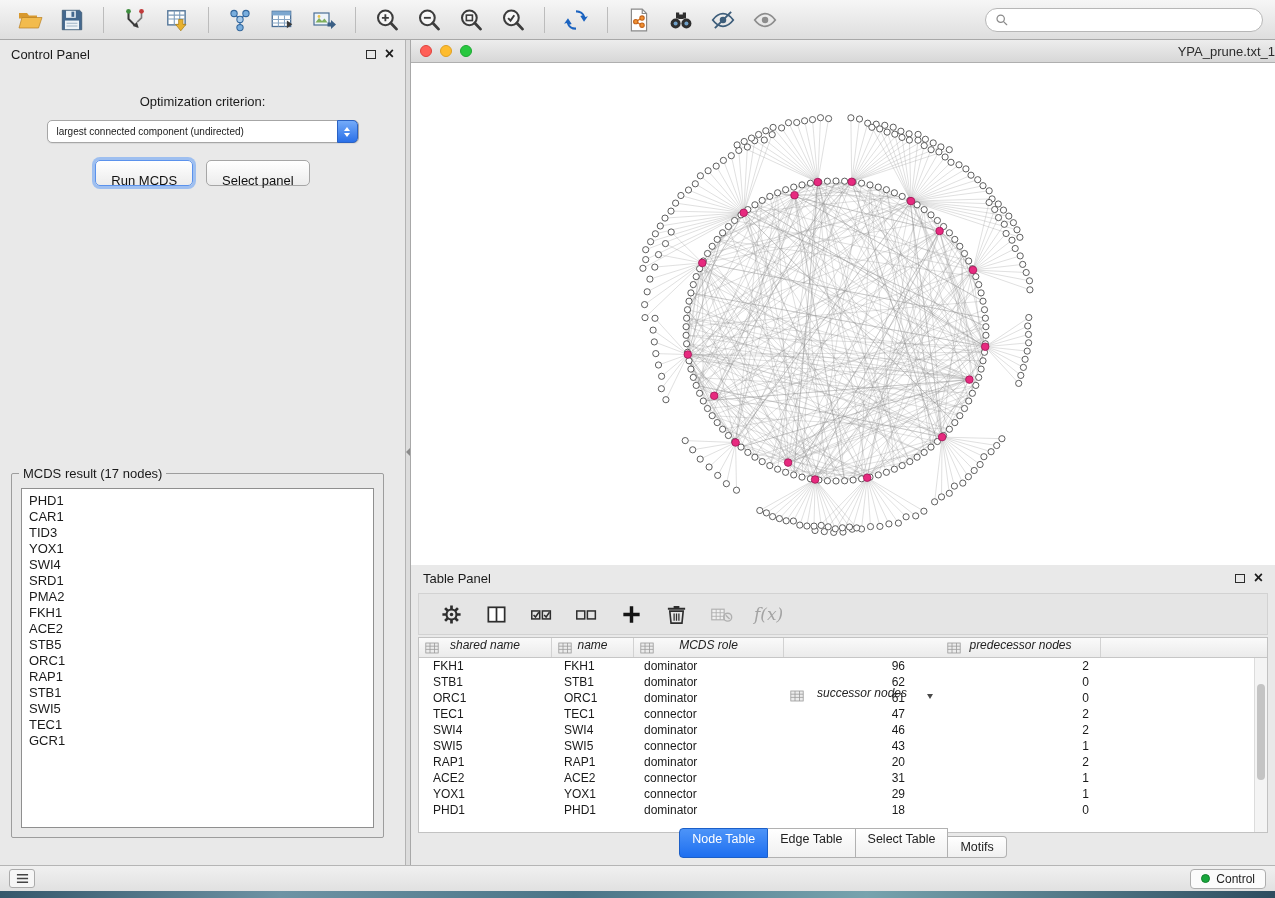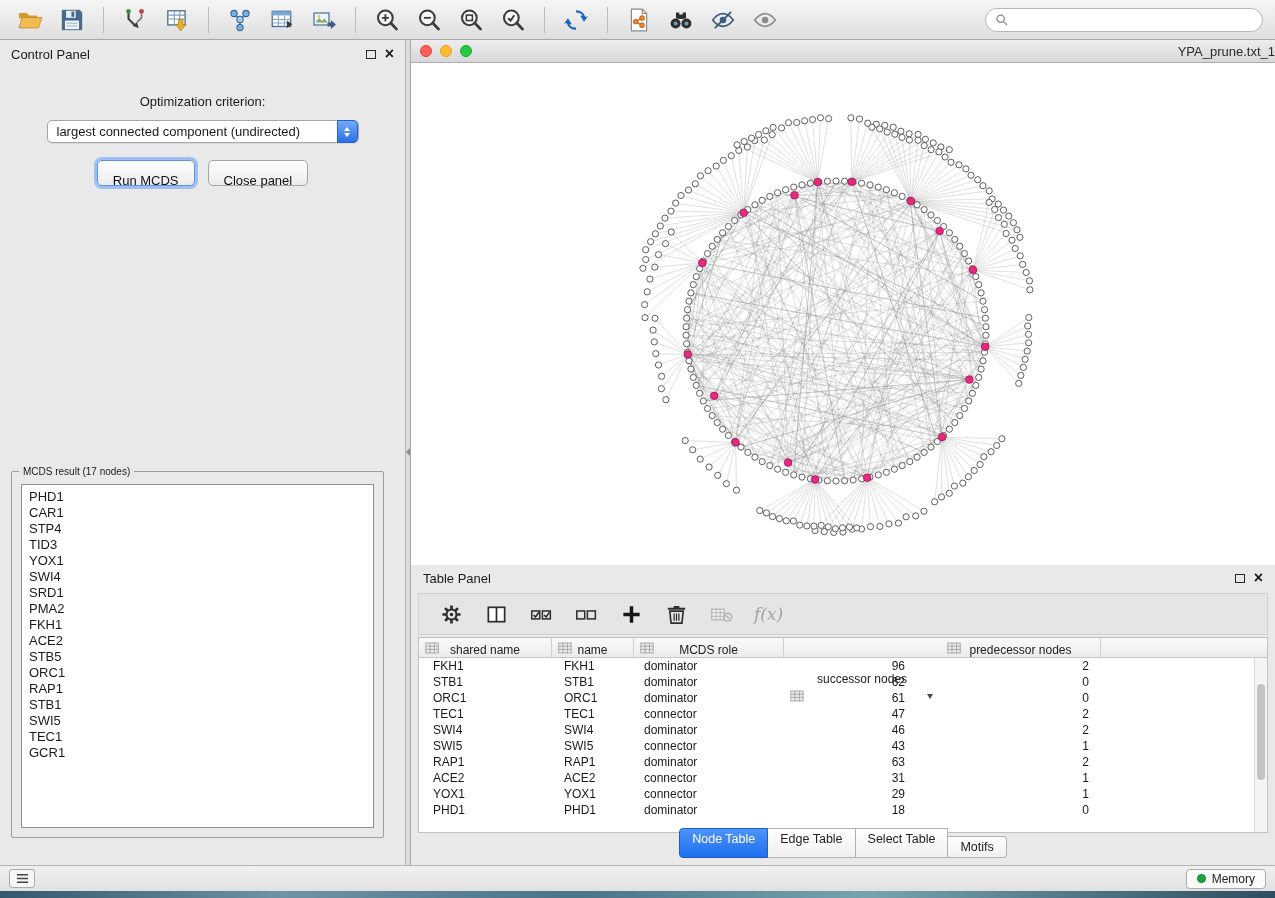--- a/index.html
+++ b/index.html
@@ -26,32 +26,32 @@
   .panel-controls{margin-left:auto;display:flex;gap:9px;align-items:center;}
   .float-icon{width:10px;height:9px;border:1.3px solid #2c2c2c;display:inline-block;background:transparent;}
   .close-icon{font-size:16px;font-weight:bold;color:#1c1c1c;line-height:10px;}
   .ctabs{display:flex;justify-content:center;margin-top:4px;}
   .ctab{font-size:13px;padding:4px 13px;background:linear-gradient(#ffffff,#f0f0f0);border:1px solid #b1b1b1;border-left:none;color:#222;cursor:default;}
   .ctab:first-child{border-left:1px solid #b1b1b1;border-radius:5px 0 0 5px;}
   .ctab:last-child{border-radius:0 5px 5px 0;}
   .ctab.active{background:linear-gradient(#4d94f8,#1e6ff0);color:#fff;border-color:#1c5fc8;}
   .opt-label{text-align:center;margin-top:26px;font-size:13px;}
   .dropdown{position:relative;margin:11px auto 17px;width:312px;height:23px;background:#fff;border:1px solid #a6a6a6;border-radius:5px;
-    display:flex;align-items:center;padding:0 28px 0 9px;font-size:13px;box-shadow:0 1px 1px rgba(0,0,0,.07);}
+    display:flex;align-items:center;padding:0 28px 0 9px;font-size:10px;box-shadow:0 1px 1px rgba(0,0,0,.07);}
   .dd-text{white-space:nowrap;overflow:hidden;}
   .dd-stepper{position:absolute;right:0;top:-1px;bottom:-1px;width:21px;background:linear-gradient(#74abf9,#2a70e8);
     border:1px solid #2a62c4;border-radius:0 5px 5px 0;display:flex;flex-direction:column;align-items:center;justify-content:center;gap:2px;}
   .dd-up{width:0;height:0;border-left:3.5px solid transparent;border-right:3.5px solid transparent;border-bottom:4.5px solid #fff;}
   .dd-down{width:0;height:0;border-left:3.5px solid transparent;border-right:3.5px solid transparent;border-top:4.5px solid #fff;}
   .btn-row{display:flex;justify-content:center;gap:13px;margin-top:13px;}
   .btn{height:23px;padding:12px 15px;font-size:13px;font-family:"Liberation Sans",sans-serif;
     background:linear-gradient(#ffffff,#ececec);border:1px solid #a6a6a6;border-radius:5px;color:#111;cursor:default;}
   .btn.focused{box-shadow:0 0 0 3px rgba(97,156,245,.55);border-color:#5b92ec;}
   .result-fieldset{position:absolute;left:11px;right:21px;top:426px;bottom:27px;border:1px solid #9d9d9d;border-radius:2px;}
-  .result-fieldset legend{font-size:10px;margin-left:7px;padding:0 4px;}
+  .result-fieldset legend{font-size:13px;margin-left:7px;padding:0 4px;}
   .result-list{position:absolute;left:9px;right:9px;top:7px;bottom:9px;background:#fff;border:1px solid #8f8f8f;overflow:hidden;padding:4px 0 0 7px;}
   .result-item{font-size:13px;line-height:16px;}
 
   
   .splitter{position:absolute;left:406px;top:40px;width:5px;height:825px;background:#dcdcdc;border-right:1px solid #a8a8a8;}
   .splitter-handle{position:absolute;left:0;top:408px;width:0;height:0;border-top:4px solid transparent;border-bottom:4px solid transparent;border-right:4px solid #8a8a8a;}
 
   
   .network-window{position:absolute;left:411px;top:40px;width:864px;height:525px;background:#fff;}
   .net-titlebar{height:23px;background:linear-gradient(#ededed,#d7d7d7);border-bottom:1px solid #afafaf;position:relative;display:flex;align-items:center;}
@@ -67,21 +67,21 @@
   .table-panel{position:absolute;left:411px;top:565px;width:864px;height:300px;background:#e9e9e9;}
   .tp-header{height:26px;display:flex;align-items:center;padding:0 12px;font-size:13px;}
   .tp-toolbar{position:absolute;left:7px;right:7px;top:28px;height:42px;background:#e5e5e5;border:1px solid #d2d2d2;
     display:flex;align-items:center;gap:17px;padding:0 0 0 18px;}
   .ttb-btn{border:none;background:transparent;width:28px;height:28px;display:flex;align-items:center;justify-content:center;cursor:default;}
   .ttb-btn .icon{width:23px;height:23px;display:block;}
   .ttb-btn svg{width:100%;height:100%;display:block;}
   .fx-label{font-family:"DejaVu Serif",serif;font-style:italic;font-size:17px;color:#a3a3a3;margin-left:2px;}
   .table-wrap{position:absolute;left:7px;right:7px;top:72px;height:196px;background:#fff;border:1px solid #c2c2c2;overflow:hidden;}
   .thead{display:flex;height:20px;background:linear-gradient(#fafafa,#ebebeb);border-bottom:1px solid #c6c6c6;}
-  .th{position:relative;border-right:1px solid #d2d2d2;display:flex;align-items:flex-end;justify-content:center;font-size:12px;color:#222;flex:0 0 auto;}
+  .th{position:relative;border-right:1px solid #d2d2d2;display:flex;align-items:flex-start;justify-content:center;font-size:12px;color:#222;flex:0 0 auto;font-style:italic;}
   .th-icon{position:absolute;left:6px;top:4px;width:14px;height:12px;}
   .th-icon svg{width:14px;height:12px;display:block;}
   .sort-arrow{position:absolute;right:7px;top:8px;width:0;height:0;border-left:3.5px solid transparent;border-right:3.5px solid transparent;border-top:5px solid #4a4a4a;}
   .tbody{}
   .trow{display:flex;height:16px;align-items:center;}
   .td{font-size:12px;flex:0 0 auto;white-space:nowrap;overflow:hidden;}
   .td.c0{padding-left:14px;}
   .td.c1{padding-left:12px;}
   .td.c2{padding-left:10px;}
   .td.c3{text-align:right;padding-right:36px;}
@@ -295,28 +295,27 @@
     <div class="opt-label">Optimization criterion:</div>
     <div class="dropdown">
       <span class="dd-text">largest connected component (undirected)</span>
       <span class="dd-stepper">
           <span class="dd-up"></span>
           <span class="dd-down"></span>
         </span>
     </div>
     <div class="btn-row">
       <button class="btn focused">Run MCDS</button>
-      <button class="btn">Close panel</button>
+      <button class="btn">Select panel</button>
     </div>
     <fieldset class="result-fieldset">
       <legend>MCDS result (17 nodes)</legend>
       <div class="result-list">
           <div class="result-item">PHD1</div>
           <div class="result-item">CAR1</div>
-          <div class="result-item">STP4</div>
           <div class="result-item">TID3</div>
           <div class="result-item">YOX1</div>
           <div class="result-item">SWI4</div>
           <div class="result-item">SRD1</div>
           <div class="result-item">PMA2</div>
           <div class="result-item">FKH1</div>
           <div class="result-item">ACE2</div>
           <div class="result-item">STB5</div>
           <div class="result-item">ORC1</div>
           <div class="result-item">RAP1</div>
@@ -795,21 +794,21 @@
             <div class="td c0" style="width: 133px;">SWI5</div>
             <div class="td c1" style="width: 82px;">SWI5</div>
             <div class="td c2" style="width: 150px;">connector</div>
             <div class="td c3" style="width: 157px;">43</div>
             <div class="td c4" style="width: 160px;">1</div>
           </div>
           <div class="trow">
             <div class="td c0" style="width: 133px;">RAP1</div>
             <div class="td c1" style="width: 82px;">RAP1</div>
             <div class="td c2" style="width: 150px;">dominator</div>
-            <div class="td c3" style="width: 157px;">63</div>
+            <div class="td c3" style="width: 157px;">20</div>
             <div class="td c4" style="width: 160px;">2</div>
           </div>
           <div class="trow">
             <div class="td c0" style="width: 133px;">ACE2</div>
             <div class="td c1" style="width: 82px;">ACE2</div>
             <div class="td c2" style="width: 150px;">connector</div>
             <div class="td c3" style="width: 157px;">31</div>
             <div class="td c4" style="width: 160px;">1</div>
           </div>
           <div class="trow">
@@ -840,18 +839,18 @@
   </div>
 
   <div class="statusbar">
     <button class="menu-btn">
       <svg viewBox="0 0 16 14">
           <path d="M2 3h12M2 7h12M2 11h12" stroke="#444" stroke-width="1.6"></path>
         </svg>
     </button>
     <button class="memory-btn">
       <span class="mem-dot"></span>
-      <span>Memory</span>
+      <span>Control</span>
     </button>
   </div>
 
   <div class="desktop-strip"></div>
 </div>
 
 </body></html>

